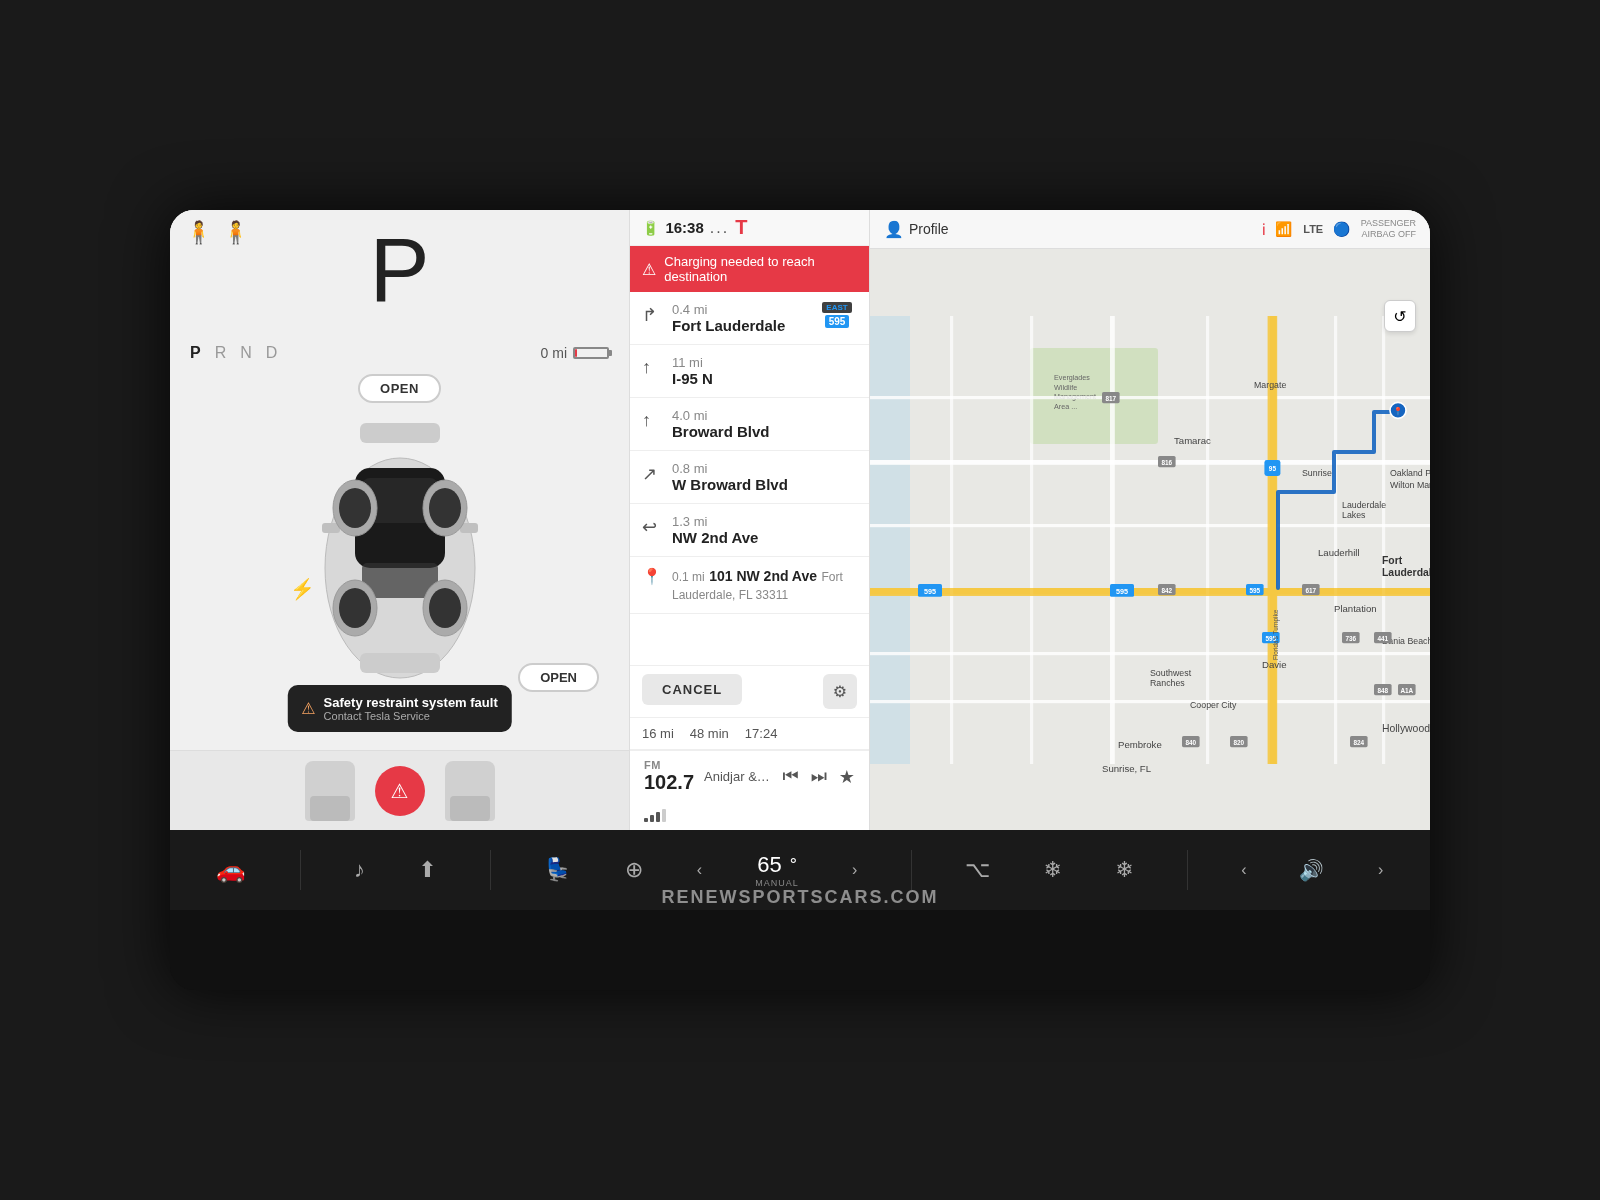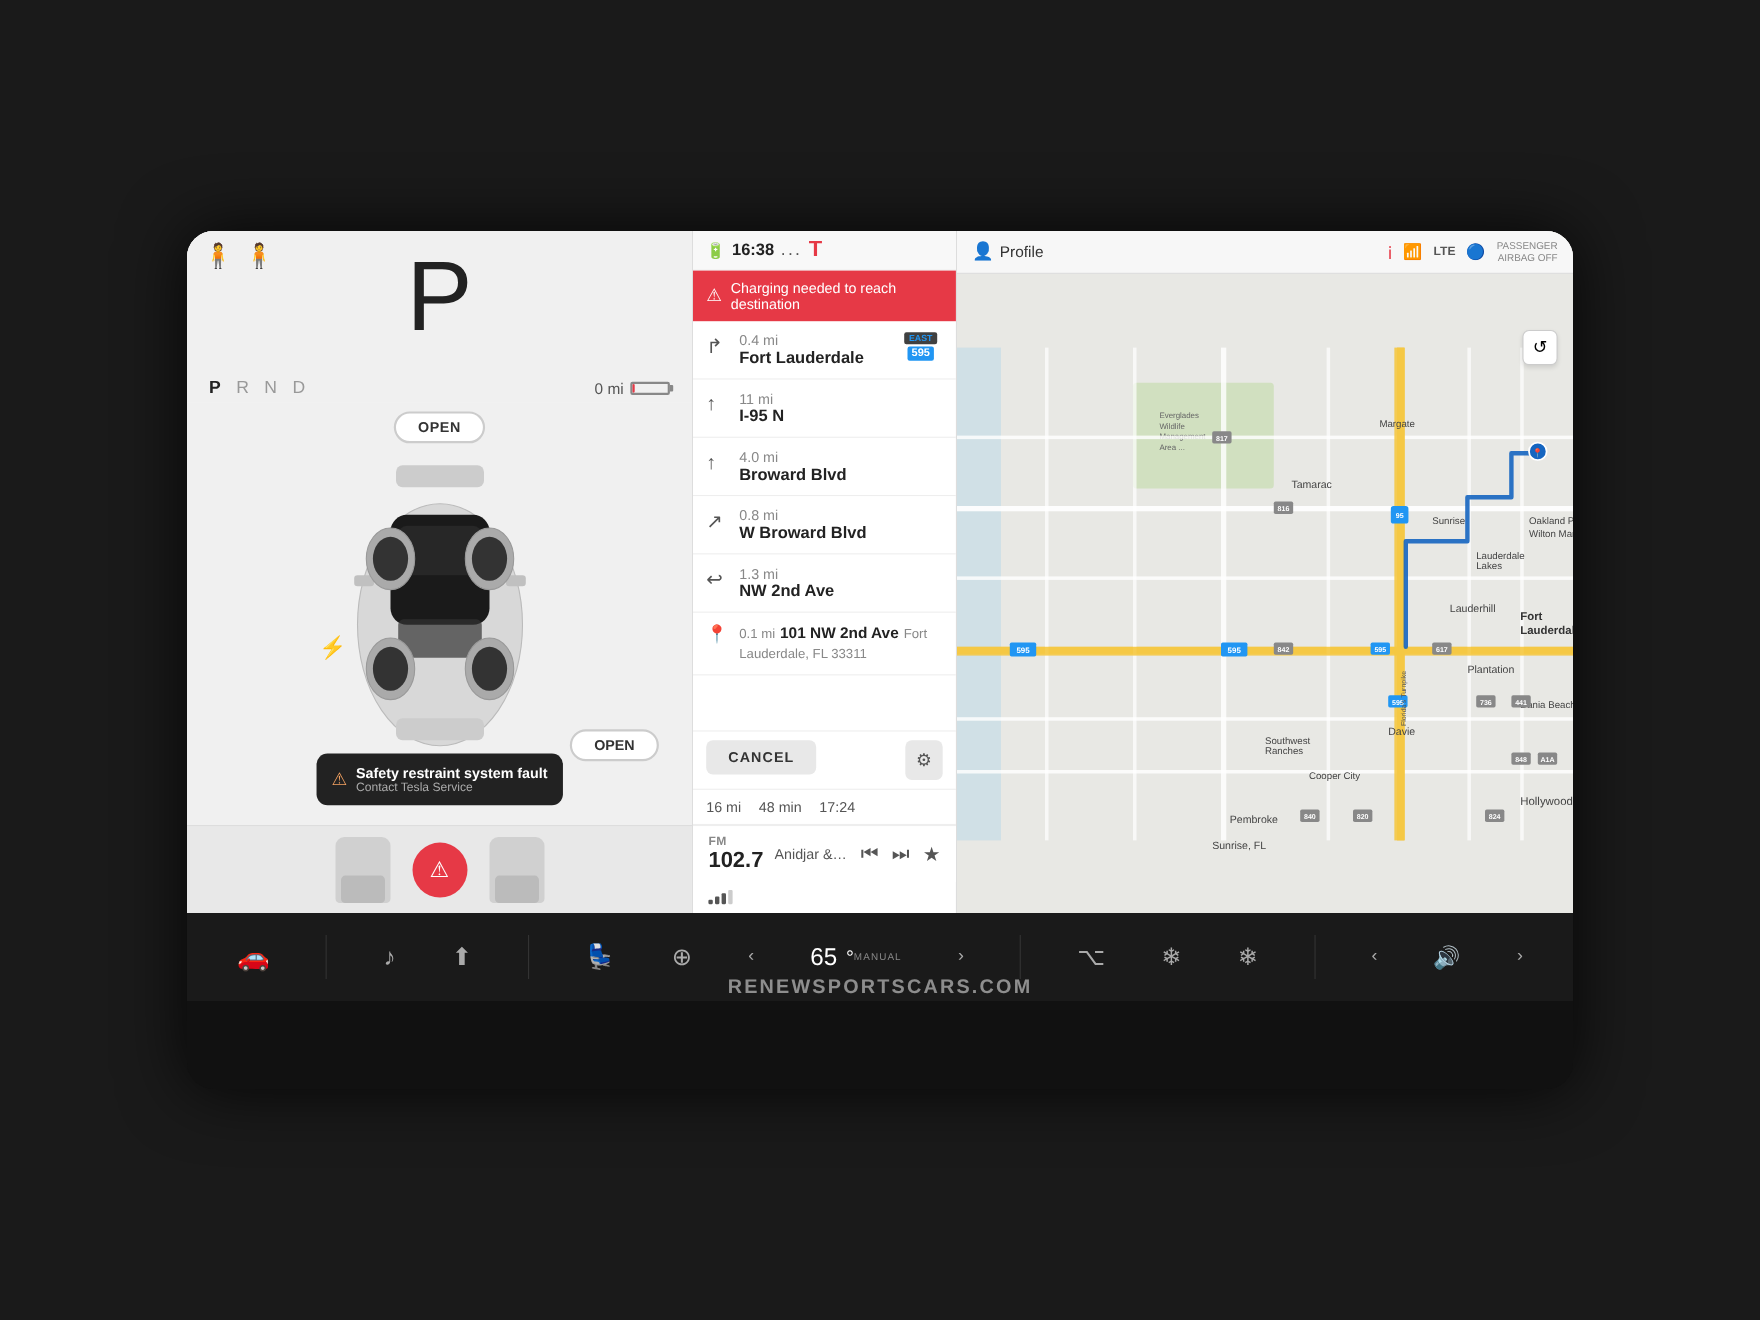--- a/index.html
+++ b/index.html
@@ -550,21 +550,21 @@
       background: none;
       border: none;
     }
     .taskbar-divider {
       width: 1px;
       height: 40px;
       background: #333;
     }
     .temp-display {
       display: flex;
-      flex-direction: row;
+      flex-direction: column;
       align-items: center;
       color: #fff;
     }
     .temp-row {
       display: flex;
       align-items: center;
       gap: 8px;
       font-size: 20px;
       font-weight: 300;
     }

